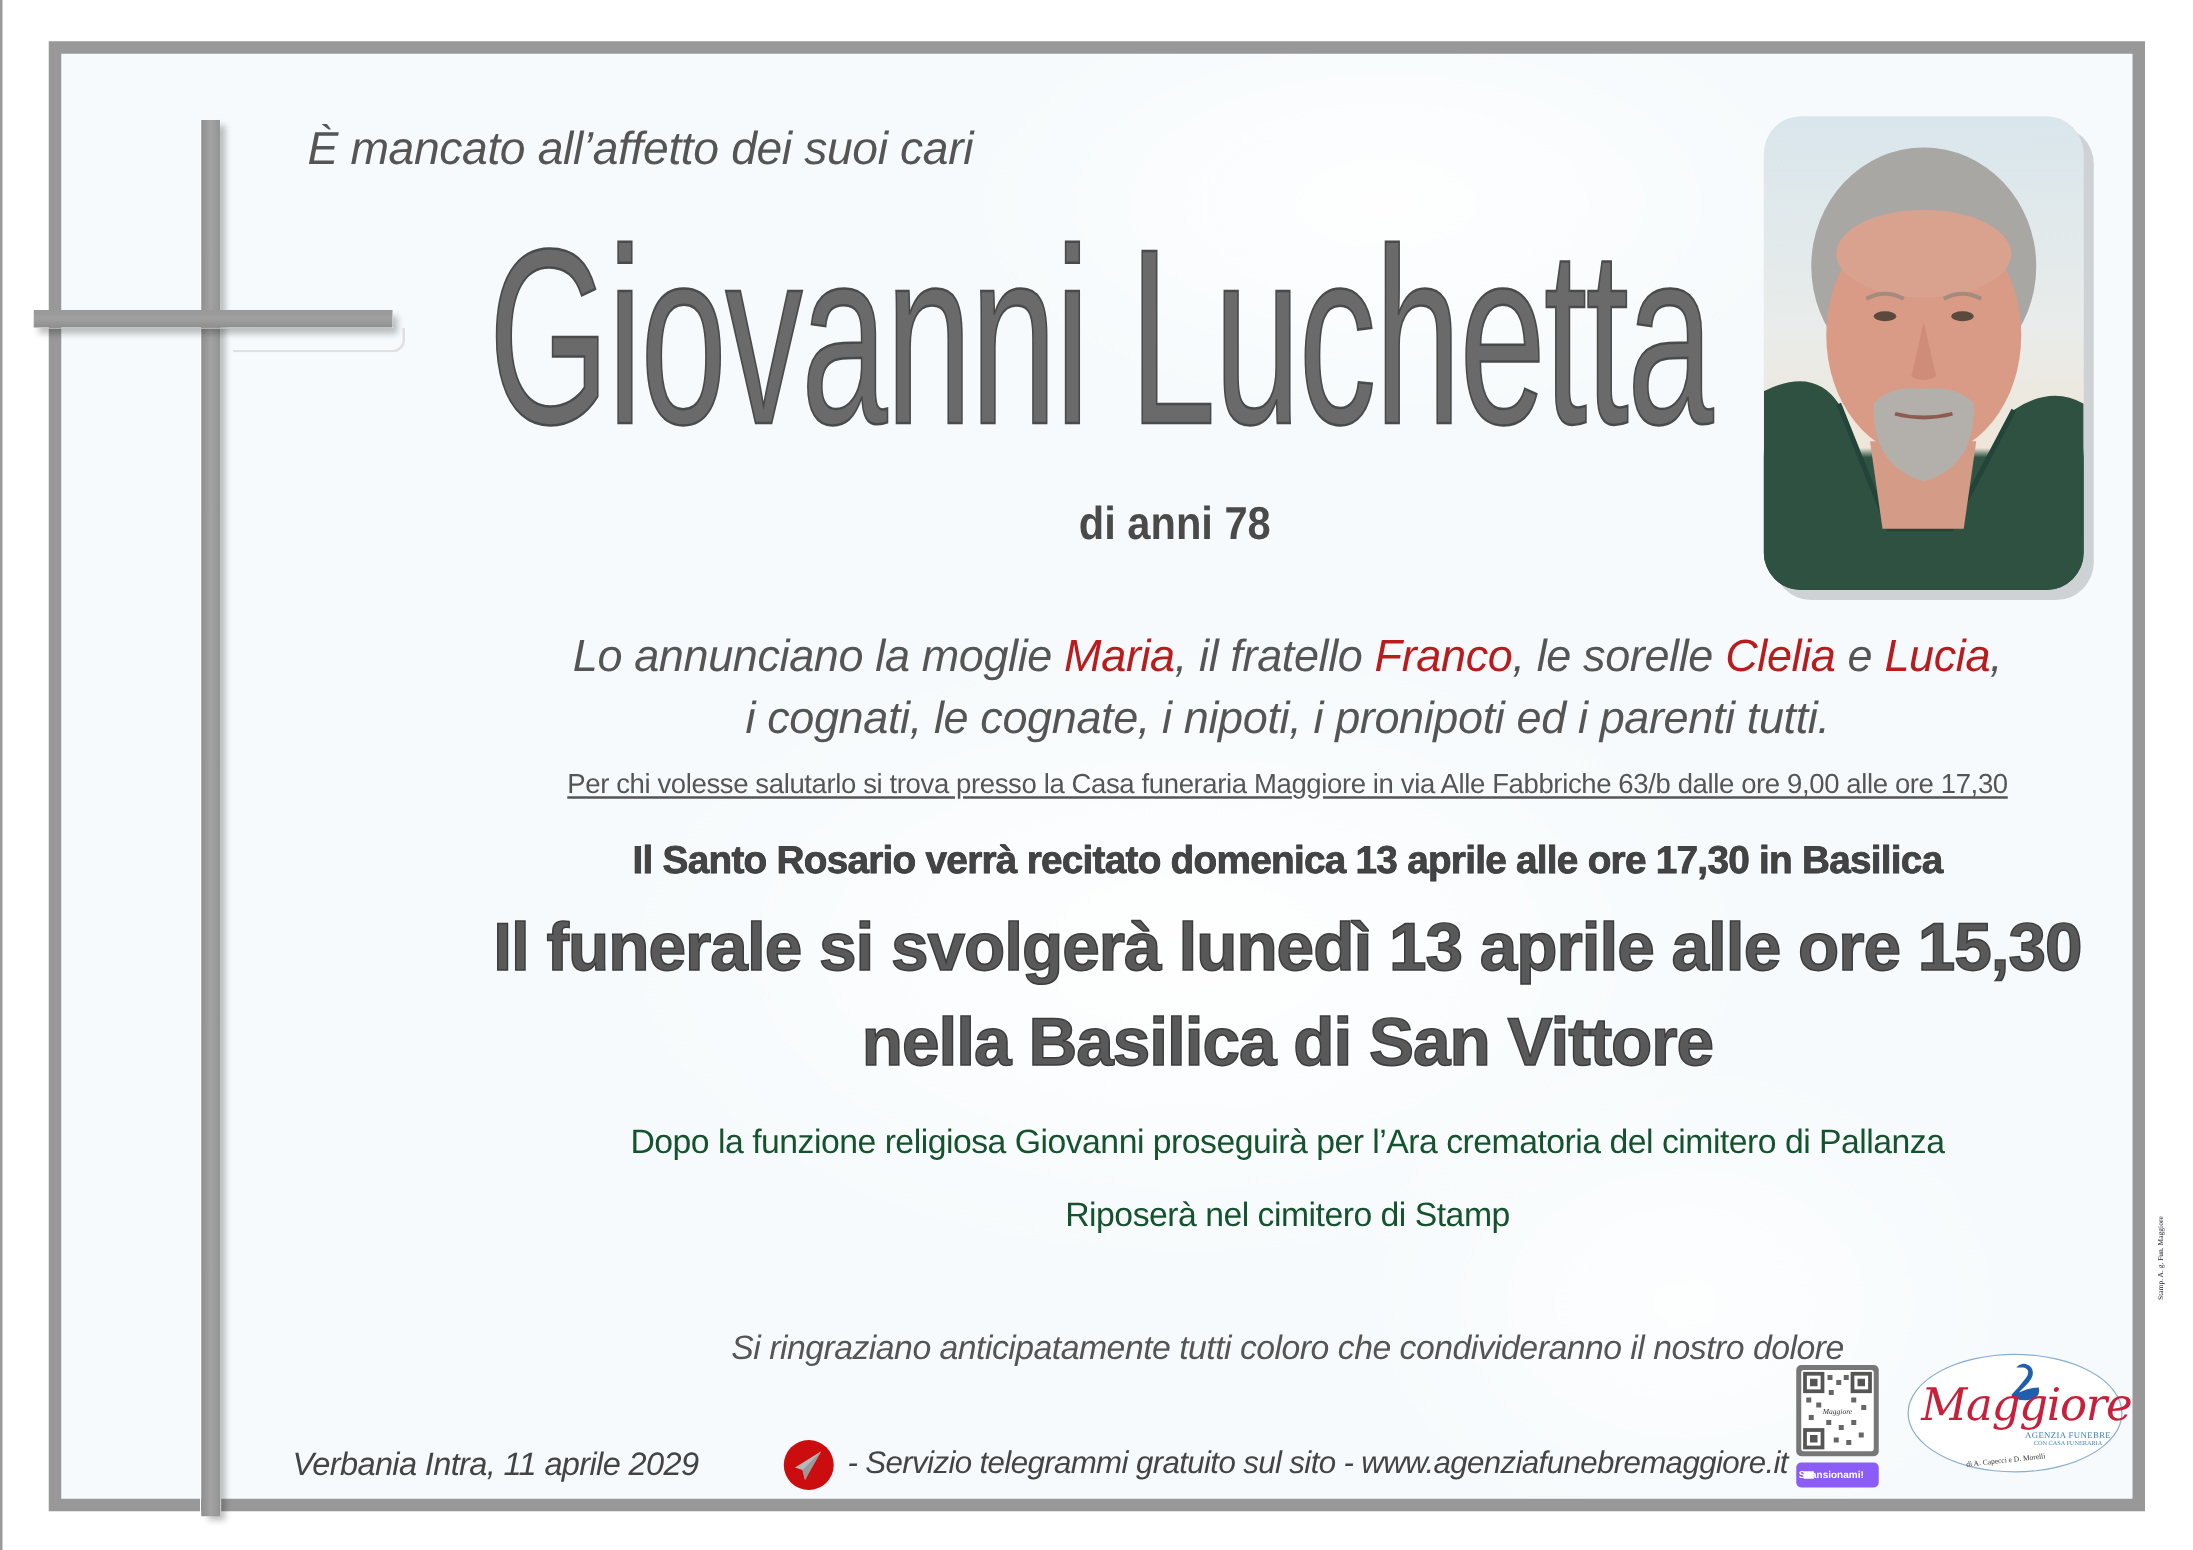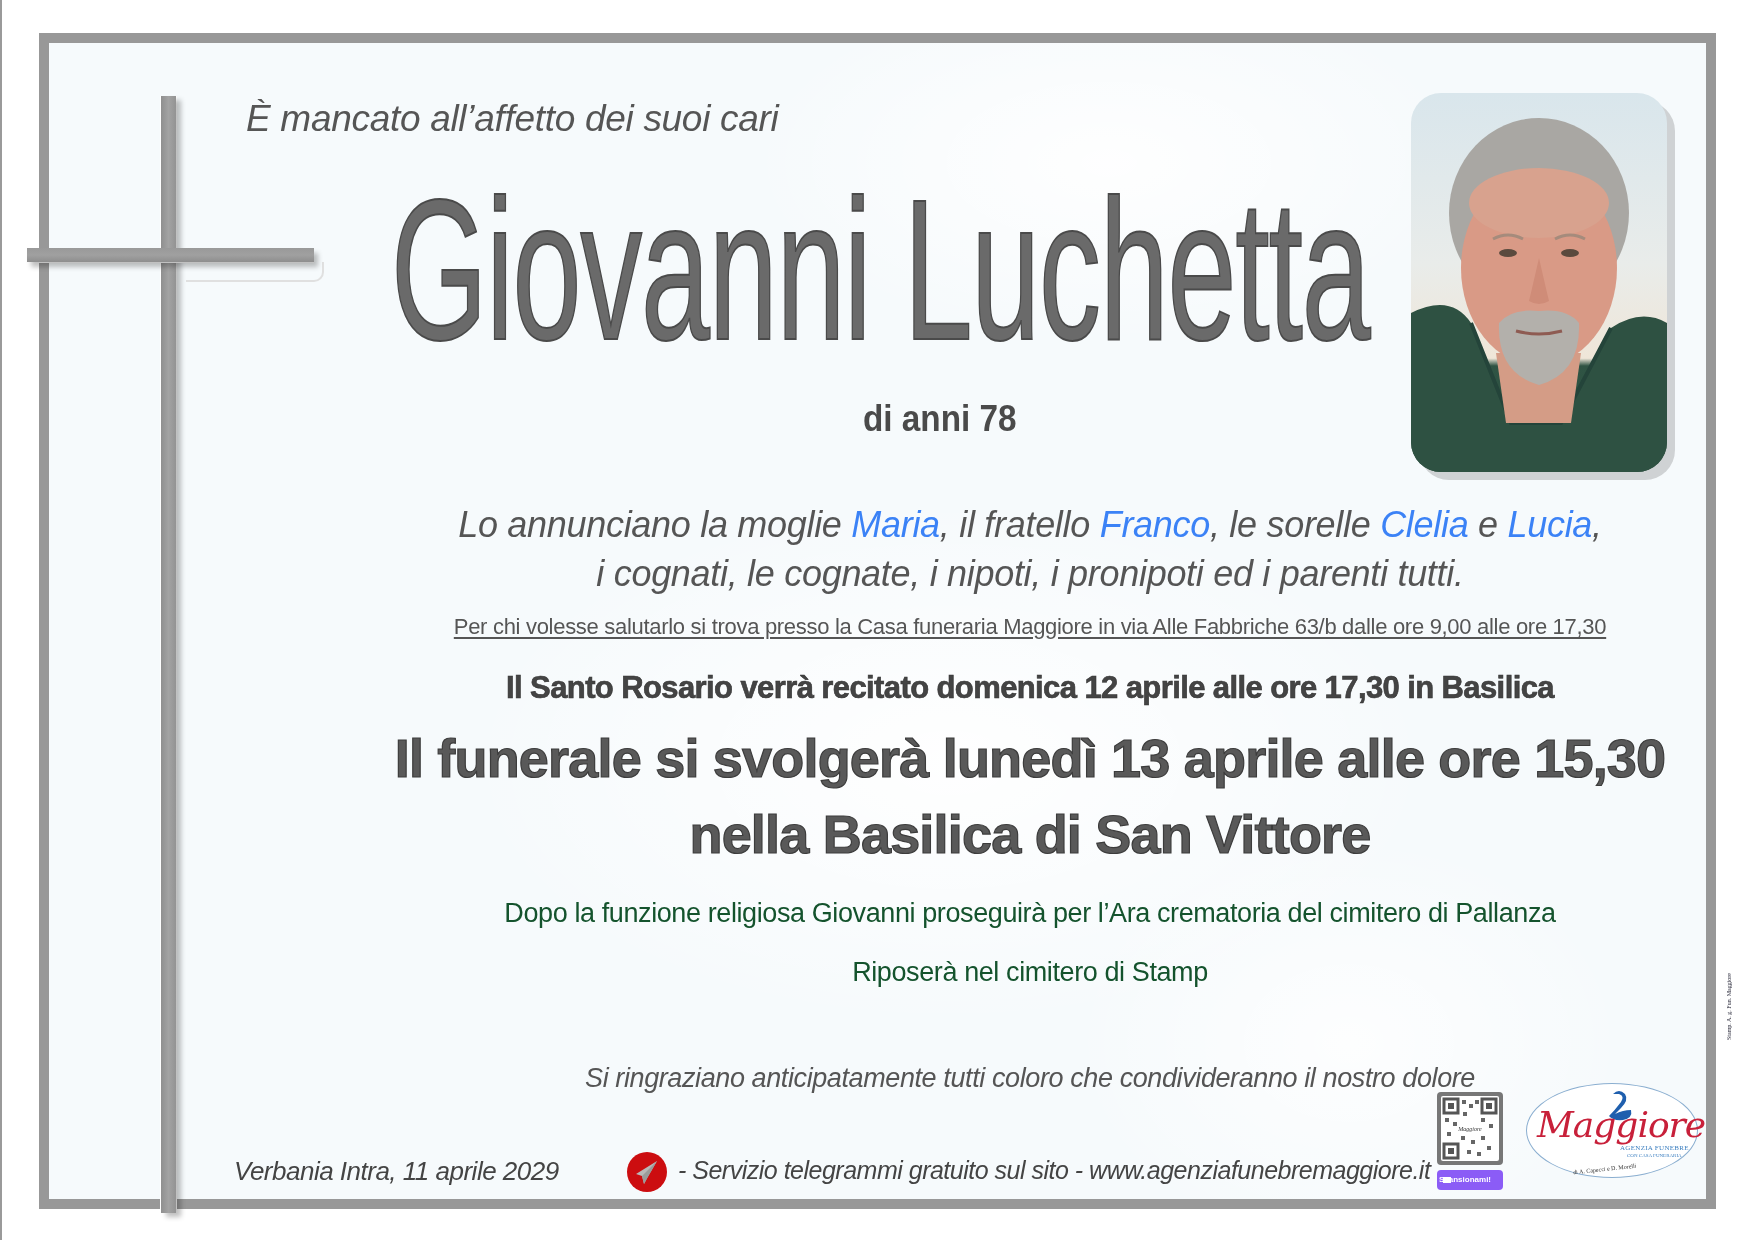--- a/index.html
+++ b/index.html
@@ -50,21 +50,21 @@
     border-radius:30px; background:#cfd2d4;
   }
   .photo {
     position:absolute; left:1411px; top:93px; width:256px; height:379px;
     border-radius:30px; overflow:hidden;
     background:linear-gradient(180deg,#d9e6ec 0%,#e9ecea 45%,#efe6d8 70%,#2f5444 72%,#2c4d3e 100%);
   }
   .photo svg { position:absolute; left:0; top:0; }
   .center { left:340px; width:1380px; text-align:center; }
   .announce { font-size:36px; font-style:italic; color:#555; letter-spacing:-0.3px; }
-  .announce .hl { color:#3b82f6; font-style:italic;text-align:right; }
+  .announce .hl { color:#b91c1c; font-style:italic;text-align:right; }
   .visit { font-size:22px; color:#555; text-decoration:underline; text-underline-offset:3px; letter-spacing:-0.3px; }
   .rosario { font-size:31px; font-weight:bold; color:#444; letter-spacing:-0.6px; -webkit-text-stroke:0.6px #333; }
   .funeral { font-size:54px; font-weight:bold; color:#595959; letter-spacing:-0.8px; -webkit-text-stroke:1.2px #3c3c3c; }
   .plain { font-size:27px; color:#14532d; letter-spacing:-0.4px; }
   .thanks { font-size:27px; font-style:italic; color:#555; letter-spacing:-0.4px;margin-top:45px; }
   .footer-date { left:234px; top:1156px; font-size:26px; font-style:italic; color:#444; letter-spacing:-0.5px; }
   .tg-icon {
     position:absolute; left:627px; top:1152px; width:40px; height:40px; border-radius:50%;
     background:#cc0d10;
   }
@@ -133,21 +133,21 @@
     <path d="M105 238 Q128 244 151 238" stroke="#8e5b52" stroke-width="3" fill="none"></path>
   </svg>
 </div>
 
 <div class="txt center announce" style="top:504px;">
   <span>Lo annunciano la moglie </span><span class="hl">Maria</span><span>, il fratello </span><span class="hl">Franco</span><span>, le sorelle </span><span class="hl">Clelia</span><span> e </span><span class="hl">Lucia</span><span>,</span>
 </div>
 <div class="txt center announce" style="top:553px;">i cognati, le cognate, i nipoti, i pronipoti ed i parenti tutti.</div>
 
 <div class="txt center visit" style="top:614px;">Per chi volesse salutarlo si trova presso la Casa funeraria Maggiore in via Alle Fabbriche 63/b dalle ore 9,00 alle ore 17,30</div>
-<div class="txt center rosary rosario" style="top:670px;">Il Santo Rosario verrà recitato domenica 12 aprile alle ore 17,30 in Basilica</div>
+<div class="txt center rosary rosario" style="top:670px;">Il Santo Rosario verrà recitato domenica 13 aprile alle ore 17,30 in Basilica</div>
 <div class="txt center funeral" style="top:727px;">Il funerale si svolgerà lunedì 13 aprile alle ore 15,30</div>
 <div class="txt center funeral" style="top:803px;">nella Basilica di San Vittore</div>
 
 <div class="txt center plain" style="top:898px;">Dopo la funzione religiosa Giovanni proseguirà per l’Ara crematoria del cimitero di Pallanza</div>
 <div class="txt center plain" style="top:957px;">Riposerà nel cimitero di Stamp</div>
 <div class="txt center thanks" style="top:1018px;">Si ringraziano anticipatamente tutti coloro che condivideranno il nostro dolore</div>
 
 <div class="txt footer-date">Verbania Intra, 11 aprile 2029</div>
 <div class="tg-icon">
   <svg width="40" height="40" viewBox="0 0 40 40">

